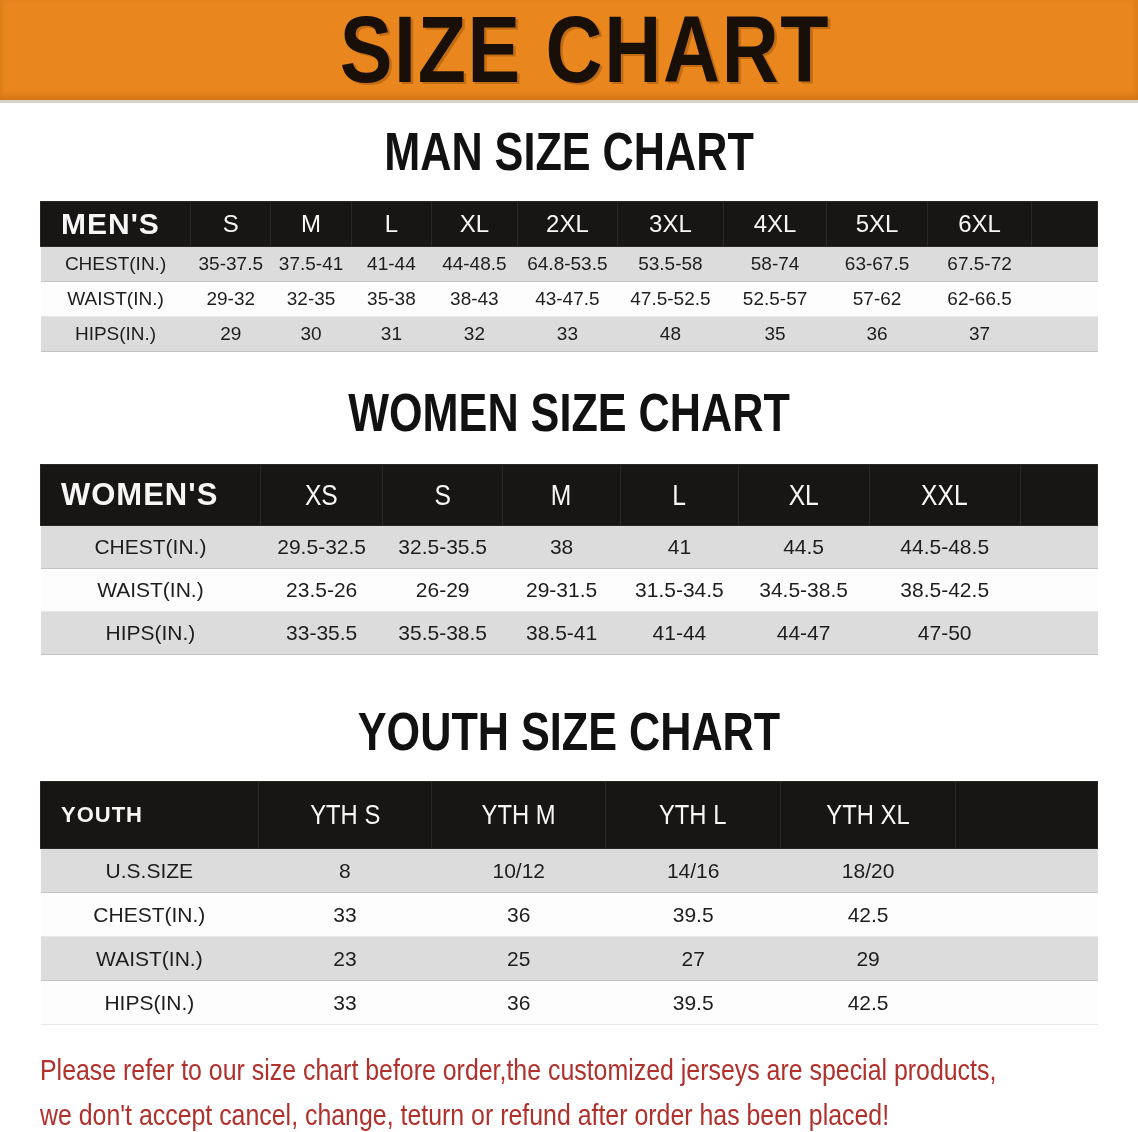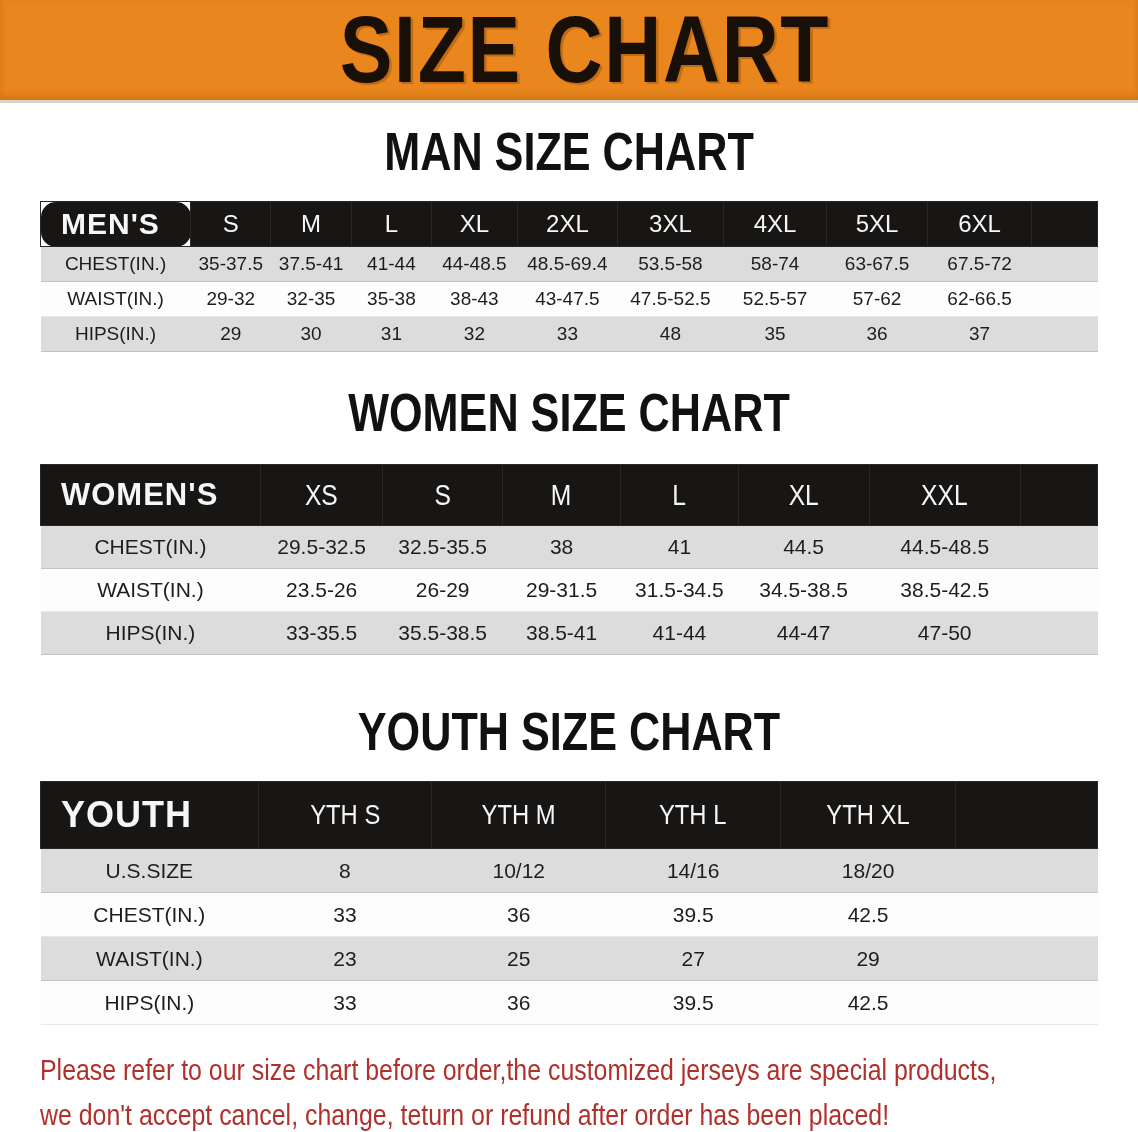--- a/index.html
+++ b/index.html
@@ -66,29 +66,29 @@
     text-align: center;
     vertical-align: middle;
   }
   tr.stripe-gray  { background: #DCDCDC; }
   tr.stripe-white { background: #FDFDFD; }
   tr.stripe-gray td  { border-top: 1px solid #c2c2c2; border-bottom: 1px solid #c2c2c2; }
   tr.stripe-white td { border-top: 1px solid #e8e8e8; border-bottom: 1px solid #e8e8e8; }
   .cond { display: inline-block; transform: scaleX(0.85); transform-origin: 50% 50%; white-space: nowrap; }
   
   .tbl-0 thead th { height: 45px; font-size: 24px; }
-  .tbl-0 thead th.hdr-label { font-size: 30px; border-radius: 15px; }
+  .tbl-0 thead th.hdr-label { font-size: 30px; }
   .tbl-0 td { height: 35px; font-size: 19px; }
   
   .tbl-1 thead th { height: 61px; font-size: 29px; }
   .tbl-1 thead th.hdr-label { font-size: 31px; }
   .tbl-1 td { height: 43px; font-size: 21px; }
   
   .tbl-2 thead th { height: 67px; font-size: 28px; }
-  .tbl-2 thead th.hdr-label { font-size: 36px; }
+  .tbl-2 thead th.hdr-label { font-size: 22px; }
   .tbl-2 td { height: 44px; font-size: 21px; }
   
   .disclaimer {
     margin-top: 22px;
     padding-left: 40px;
     color: #B0302C;
   }
   .disclaimer-line {
     font-size: 30px; line-height: 45px; font-weight: 400;
     transform: scaleX(0.83);
@@ -133,21 +133,21 @@
         <th></th>
       </tr>
     </thead>
     <tbody>
       <tr class="stripe-gray">
         <td>CHEST(IN.)</td>
         <td>35-37.5</td>
         <td>37.5-41</td>
         <td>41-44</td>
         <td>44-48.5</td>
-        <td>48.5-69.4</td>
+        <td>64.8-53.5</td>
         <td>53.5-58</td>
         <td>58-74</td>
         <td>63-67.5</td>
         <td>67.5-72</td>
         <td></td>
       </tr>
       <tr class="stripe-white">
         <td>WAIST(IN.)</td>
         <td>29-32</td>
         <td>32-35</td>

